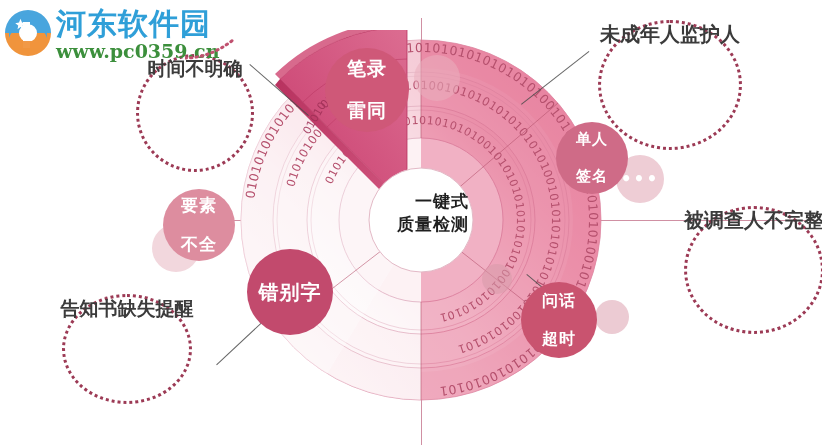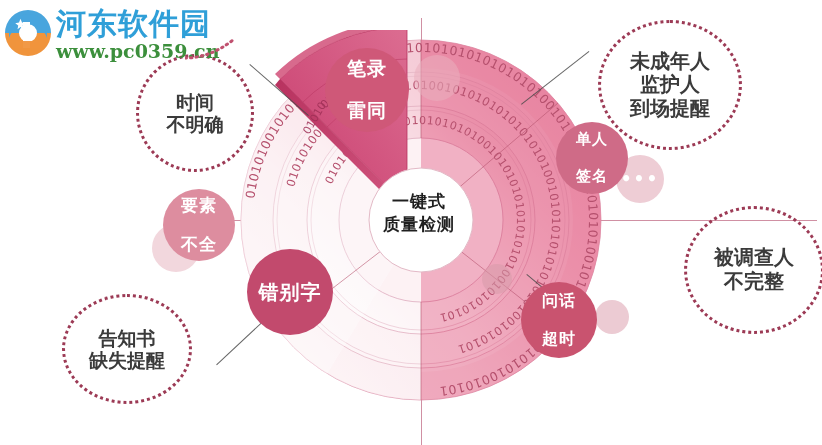--- a/index.html
+++ b/index.html
@@ -60,21 +60,21 @@
   .f3{left:616px;top:155px;width:48px;height:48px;background:#eecdd5;
       display:flex;align-items:center;justify-content:center;}
   .f3 .dots{color:#ffffff;font-size:17px;letter-spacing:2px;line-height:10px;font-weight:bold;}
   .f4{left:482px;top:264px;width:30px;height:30px;background:#d79aaa;opacity:.55;}
   .f5{left:595px;top:300px;width:34px;height:34px;background:#eccbd3;}
 
   
   .callout{
     position:absolute;border-radius:50%;
     border:3px dotted #9c3a55;
-    display:flex;flex-direction:column;justify-content:center;
+    display:flex;flex-direction:row;justify-content:center;
     color:#3b3b3b;font-weight:bold;text-align:center;line-height:1.18;
     background:transparent;
   }
   .callout span{display:block;white-space:nowrap;}
 
   .c-juti{left:136px;top:54px;width:112px;height:112px;font-size:19px;}
   .c-weicheng{left:598px;top:20px;width:138px;height:124px;font-size:20px;}
   .c-beidiao{left:684px;top:206px;width:134px;height:122px;font-size:20px;}
   .c-gaozhi{left:62px;top:294px;width:124px;height:104px;font-size:19px;}
 
@@ -189,21 +189,21 @@
       <g fill="#9e2f55" font-size="11" opacity=".85">
         <text transform="translate(108,92) rotate(-45)">0101010</text>
         <text transform="translate(92,118) rotate(-60)">01010</text>
       </g>
     </g>
 
     <circle cx="190" cy="190" r="52" fill="#ffffff"></circle>
     <circle cx="190" cy="190" r="52" fill="none" stroke="#e3b9c6" stroke-width="1"></circle>
   </svg>
 
-  <div style="position:absolute;left:369px;top:190px;width:100px;text-align:center;
+  <div style="position:absolute;left:369px;top:190px;width:100px;text-align:right;
               font-size:17px;font-weight:bold;color:#1f1f1f;line-height:1.35;letter-spacing:1px;">
     <div>一键式</div>
     <div>质量检测</div>
   </div>
 
   <div class="diag" style="left:250px;top:64px;width:78px;transform:rotate(41deg);"></div>
   <div class="diag" style="left:521px;top:104px;width:86px;transform:rotate(-38deg);"></div>
   <div class="diag" style="left:290px;top:297px;width:100px;transform:rotate(137deg);"></div>
   <div class="diag" style="left:527px;top:274px;width:88px;transform:rotate(40deg);"></div>
 
@@ -240,21 +240,20 @@
   </div>
 
   <div class="callout c-juti">
     <span>时间</span>
     <span>不明确</span>
   </div>
 
   <div class="callout c-weicheng">
     <span>未成年人</span>
     <span>监护人</span>
-    <span>到场提醒</span>
   </div>
 
   <div class="callout c-beidiao">
     <span>被调查人</span>
     <span>不完整</span>
   </div>
 
   <div class="callout c-gaozhi">
     <span>告知书</span>
     <span>缺失提醒</span>

